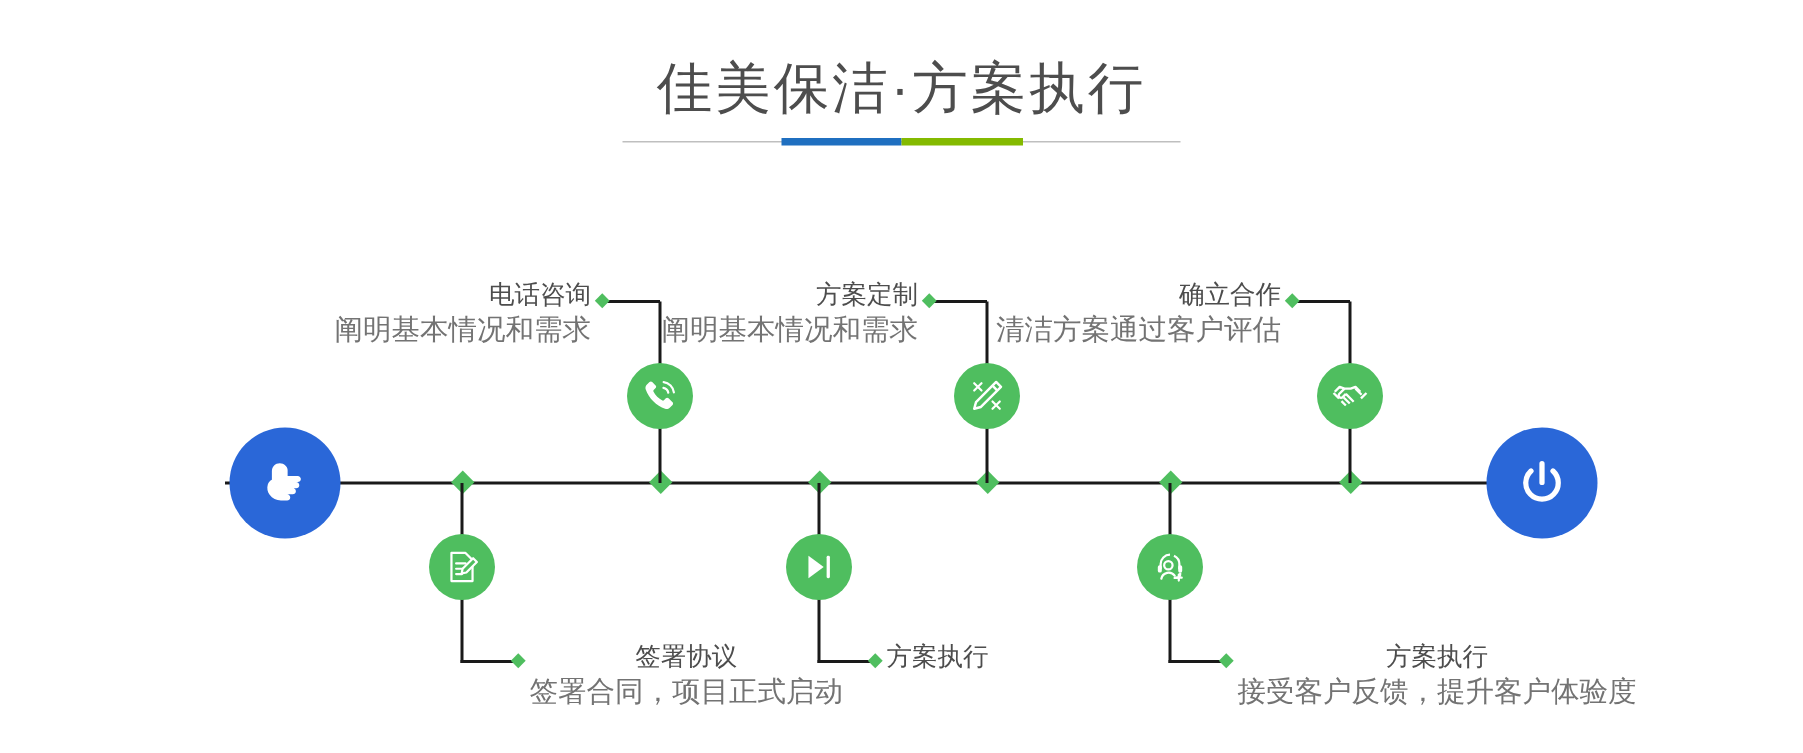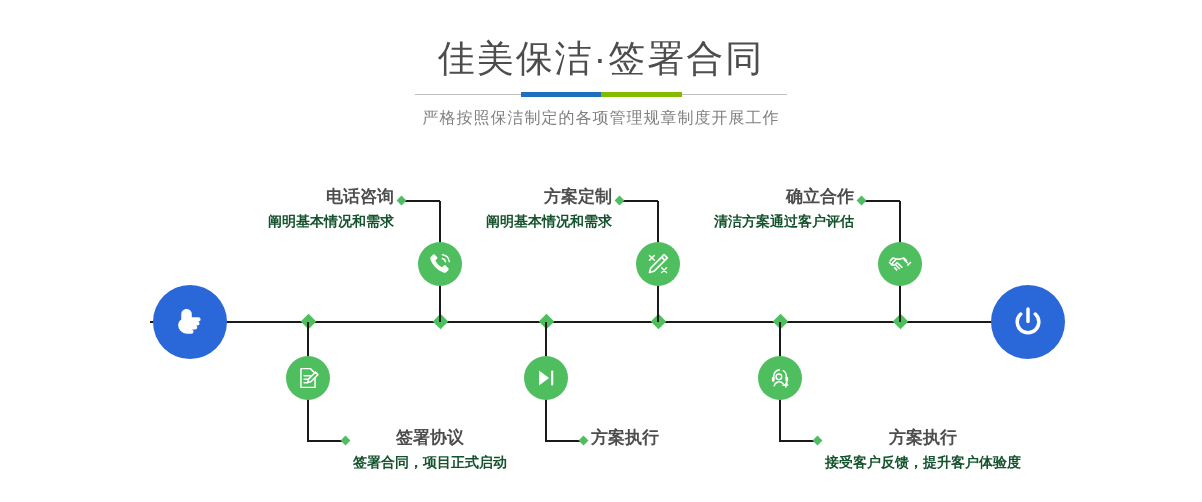--- a/index.html
+++ b/index.html
@@ -75,21 +75,20 @@
     line-height: 22px;
   }
 
   
   .timeline {
     position: absolute;
     top: 0;
     left: 0;
     width: 1202px;
     height: 502px;
-    font-weight: bold;
   }
   .axis {
     position: absolute;
     left: 150px;
     top: 321px;
     width: 902px;
     height: 2px;
     background: #1a1a1a;
   }
 
@@ -157,42 +156,41 @@
     position: absolute;
     white-space: nowrap;
   }
   .step-label .step-title {
     font-size: 17px;
     color: #4d4d4d;
     line-height: 22px;
     display: block;
   }
   .step-label .step-desc {
-    font-size: 14px;
-    color: #14532d;
+    font-size: 19px;
+    color: #737373;
     line-height: 20px;
     display: block;
     margin-top: 3px;
   }
   .step-label.above { text-align: right; }
   .step-label.below { text-align: center; }
 </style>
 </head>
 <body>
 
 <div id="root">
 
   <div class="header">
-    <h1 class="page-title">佳美保洁·签署合同</h1>
+    <h1 class="page-title">佳美保洁·方案执行</h1>
     <div class="divider">
       <div class="rule"></div>
       <div class="seg-blue"></div>
       <div class="seg-green"></div>
     </div>
-    <p class="page-subtitle">严格按照保洁制定的各项管理规章制度开展工作</p>
   </div>
 
   <div class="timeline">
 
     <div class="axis"></div>
 
     <div class="endpoint start">
       <svg width="42" height="42" viewBox="0 0 48 48">
         <path fill="#ffffff" d="M20 9c-3.4 0-6 2.7-6 6.1v6.4c-1.5.7-2.6 2-3.1 3.6-.8 2.7-.3 5.6 1.4 7.9 2 2.7 5.2 4.3 8.6 4.3h4.7c1.3 0 2.4-1 2.4-2.3 0-1.3-1.1-2.4-2.4-2.4h4.3c1.3 0 2.4-1 2.4-2.3 0-1.1-.7-2-1.7-2.3h1.9c1.3 0 2.4-1 2.4-2.3s-1.1-2.4-2.4-2.4h-1.3 2.5c1.3 0 2.4-1 2.4-2.3s-1.1-2.4-2.4-2.4H26v-4.5C26 11.7 23.4 9 20 9z"></path>
       </svg>

